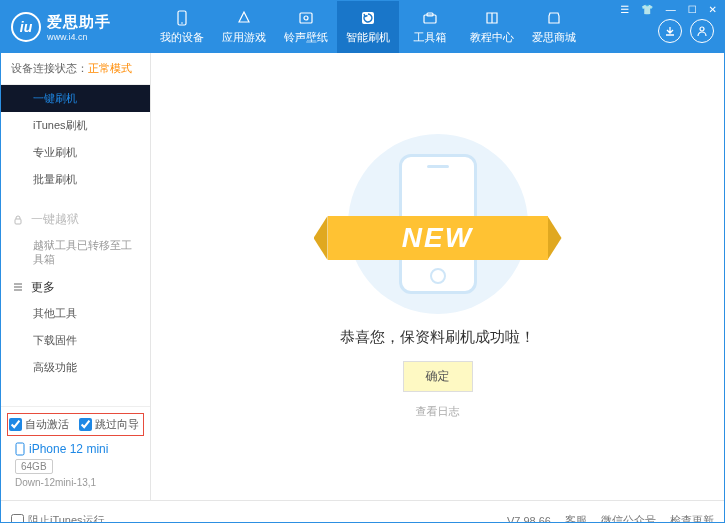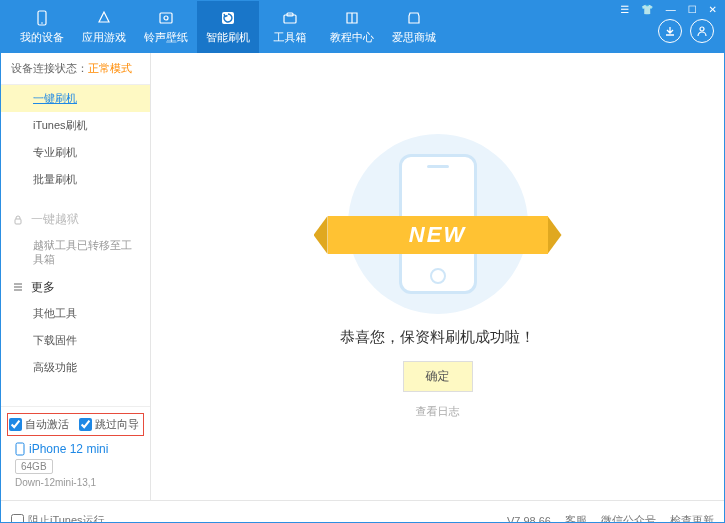--- a/index.html
+++ b/index.html
@@ -27,21 +27,21 @@
   .body-wrap { display: flex; height: calc(100% - 52px - 22px); }
   
   
   .sidebar { width: 150px; border-right: 1px solid #e5e5e5; display: flex; flex-direction: column; }
   .conn-status { padding: 8px 10px; font-size: 11px; color: #666; border-bottom: 1px solid #eee; }
   .conn-status b { color: #ff8a00; font-weight: normal; }
   
   .side-section { padding: 6px 10px 4px; display: flex; align-items: center; gap: 6px; color: #333; font-size: 12px; }
   .side-section.active-sec { color: #1e88e5; border-left: 3px solid #1e88e5; padding-left: 7px; }
   .side-sub { padding: 6px 10px 6px 32px; font-size: 11px; color: #555; cursor: pointer; }
-  .side-sub.active { background: #fef9c3; color: #1e88e5; text-decoration: underline; }
+  .side-sub.active { background: #0f172a; color: #1e88e5; }
   .side-sub.note { color: #999; line-height: 1.3; }
   .side-section.lock { color: #bbb; margin-top: 12px; }
   .side-icon { width: 14px; height: 14px; display: inline-flex; align-items: center; justify-content: center; }
   
   .side-bottom { margin-top: auto; border-top: 1px solid #eee; padding: 6px 6px; }
   .chk-row { display: flex; gap: 10px; padding: 4px 2px; outline: 1px solid #e74c3c; outline-offset: -1px; }
   .chk { display: flex; align-items: center; gap: 3px; font-size: 11px; color: #555; }
   .chk input { accent-color: #1e88e5; }
   
   .device { padding: 6px 8px; }
@@ -49,41 +49,48 @@
   .device-badge { display: inline-block; border: 1px solid #ccc; border-radius: 2px; padding: 1px 5px; font-size: 10px; color: #888; margin: 3px 0; }
   .device-model { font-size: 10px; color: #999; }
   
   
   .main { flex: 1; display: flex; flex-direction: column; align-items: center; justify-content: center; position: relative; }
   .illust { width: 180px; height: 180px; border-radius: 50%; background: #eaf4fc; display: flex; align-items: center; justify-content: center; position: relative; margin-bottom: 14px; }
   .phone { width: 78px; height: 140px; background: #fff; border-radius: 12px; border: 3px solid #cfe6f8; position: relative; }
   .phone::before { content: ""; position: absolute; left: 50%; top: 8px; width: 22px; height: 3px; background: #cfe6f8; border-radius: 2px; transform: translateX(-50%); }
   .phone::after { content: ""; position: absolute; left: 50%; bottom: 7px; width: 12px; height: 12px; border: 2px solid #cfe6f8; border-radius: 50%; transform: translateX(-50%); }
   .ribbon { position: absolute; left: -20px; right: -20px; top: 50%; transform: translateY(-8px); }
-  .ribbon-body { background: #ffc233; color: #fff; font-weight: 800; font-size: 22px; letter-spacing: 2px; text-align: center; padding: 6px 0; font-style: italic; position: relative; }
+  .ribbon-body { background: #ffc233; color: #fff; font-weight: 800; font-size: 28px; letter-spacing: 2px; text-align: center; padding: 6px 0; font-style: italic; position: relative; }
   .ribbon-body::before, .ribbon-body::after { content: ""; position: absolute; top: 0; bottom: 0; width: 14px; background: #e0a820; }
   .ribbon-body::before { left: -14px; clip-path: polygon(100% 0, 100% 100%, 0 50%); }
   .ribbon-body::after { right: -14px; clip-path: polygon(0 0, 100% 50%, 0 100%); }
   
   .success-msg { font-size: 15px; color: #333; margin-bottom: 14px; }
   .ok-btn { padding: 6px 22px; border: 1px solid #ddd; background: #fef9c3; cursor: pointer; font-size: 12px; color: #555; }
   .log-link { margin-top: 12px; font-size: 11px; color: #aaa; cursor: pointer; }
   
   
   .footer { height: 40px; border-top: 1px solid #e5e5e5; display: flex; align-items: center; padding: 0 10px; font-size: 11px; color: #777; }
   .footer-left { display: flex; align-items: center; gap: 4px; }
   .footer-right { margin-left: auto; display: flex; align-items: center; gap: 14px; }
   .footer-link { cursor: pointer; }
   
   svg { display: block; }
 </style>
 </head>
 <body>
 
 <div class="titlebar">
+  <div class="logo-block">
+    <div class="logo-circle">iu</div>
+    <div class="logo-text">
+      <span class="brand">爱思助手</span>
+      <span class="domain">www.i4.cn</span>
+    </div>
+  </div>
   <div class="topnav">
     <div class="topnav-item">
       <span class="topnav-icon">
           <svg width="16" height="16" viewBox="0 0 16 16">
             <rect x="4" y="1" width="8" height="14" rx="1.5" fill="none" stroke="#fff" stroke-width="1.2"></rect>
             <circle cx="8" cy="13" r=".8" fill="#fff"></circle>
           </svg>
         </span>
       <span>我的设备</span>
     </div>

